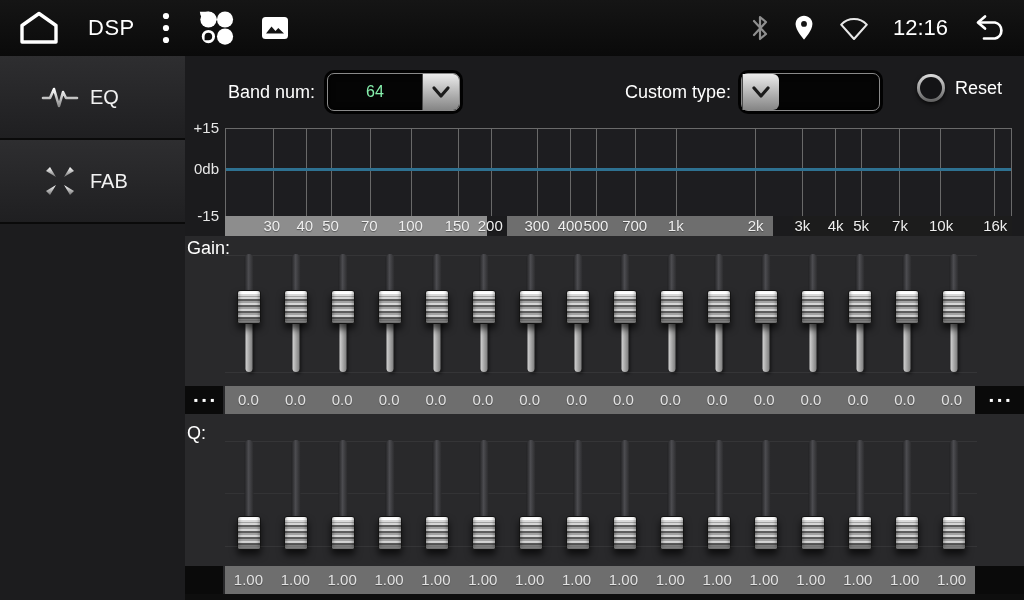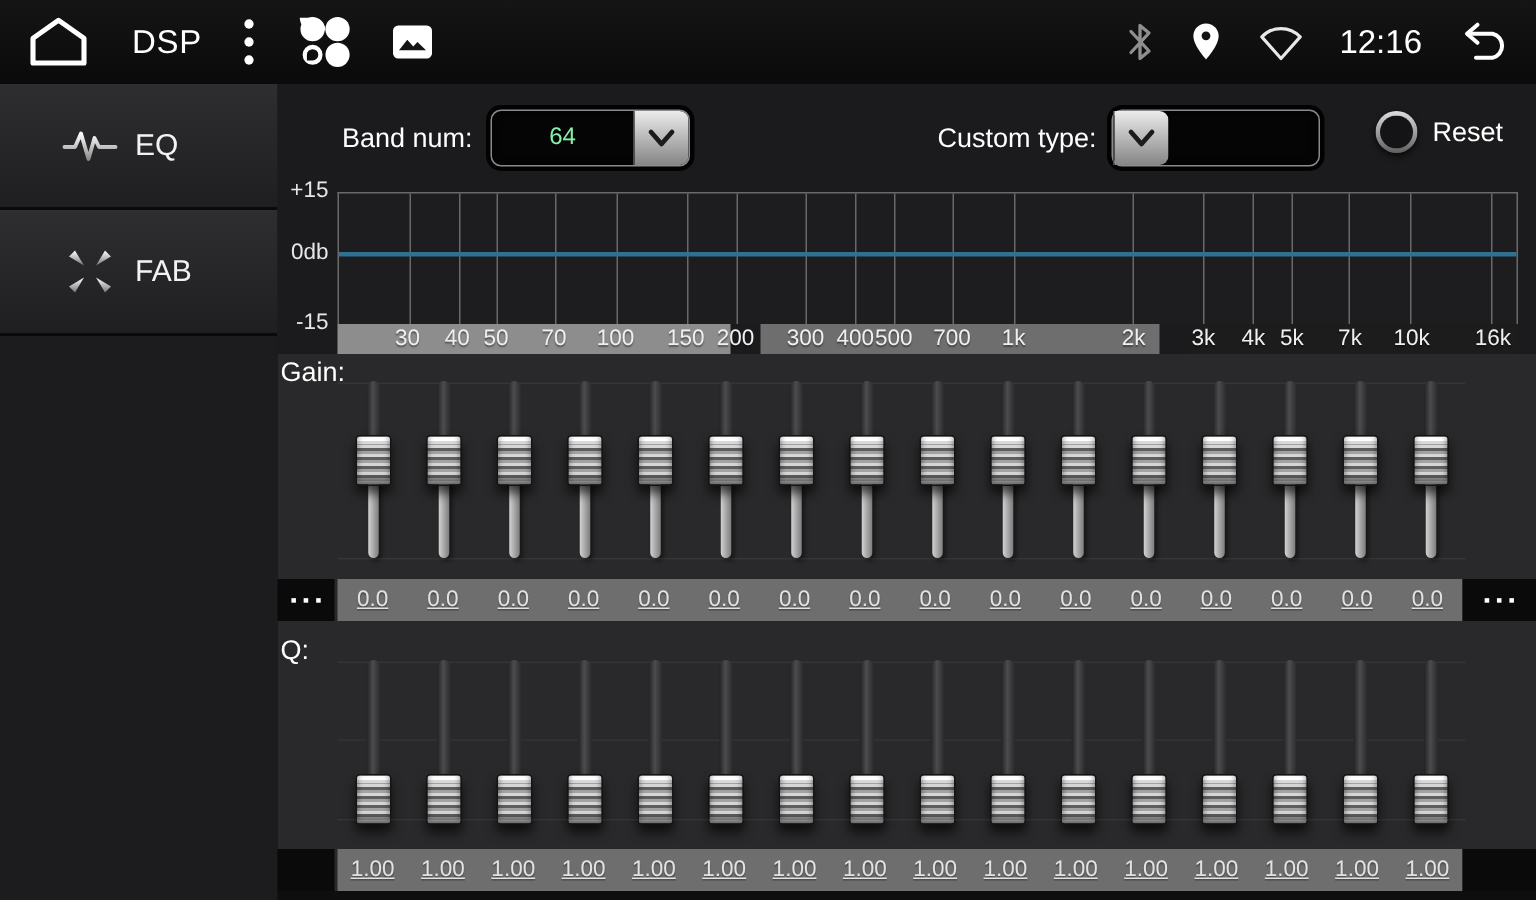--- a/index.html
+++ b/index.html
@@ -71,21 +71,21 @@
   .handle{position:absolute;left:50%;transform:translateX(-50%);top:calc(var(--p)*100% - 17px);width:24px;height:34px;border-radius:3px;border:1px solid #131313;
     background:
       linear-gradient(180deg,#ffffff 0 3px,#d9d9d9 3px 5px,rgba(0,0,0,0) 5px),
       repeating-linear-gradient(180deg,#d6d6d6 0 2px,#5e5e5e 2px 4px,#a2a2a2 4px 6px);
     box-shadow:0 5px 7px rgba(0,0,0,.65), inset 0 -3px 4px rgba(0,0,0,.55);}
 
   
   .value-row{position:absolute;left:0;width:839px;height:28px;}
   .vr-gain{top:330px;} .vr-q{top:510px;}
   .v-bar{position:absolute;left:40px;top:0;width:750px;height:28px;background:#6e6e6e;display:flex;}
-  .vcell{flex:1;text-align:center;line-height:28px;font-size:15px;color:#e2e2e2;text-shadow:0 1px 1px rgba(0,0,0,.35);text-decoration:underline;}
+  .vcell{flex:1;text-align:center;line-height:28px;font-size:15px;color:#e2e2e2;text-shadow:0 1px 1px rgba(0,0,0,.35);}
   .more-btn{position:absolute;top:0;height:28px;background:#0a0a0a;color:#fff;display:flex;align-items:center;justify-content:center;font-size:12px;letter-spacing:4px;cursor:pointer;padding-left:4px;}
   .more-left{left:0;width:38px;}
   .more-right{left:790px;width:49px;}
   .spacer{position:absolute;top:0;height:28px;background:#0a0a0a;}
   .sp-left{left:0;width:38px;}
   .sp-right{left:790px;width:49px;}
 </style>
 </head>
 <body>
 

